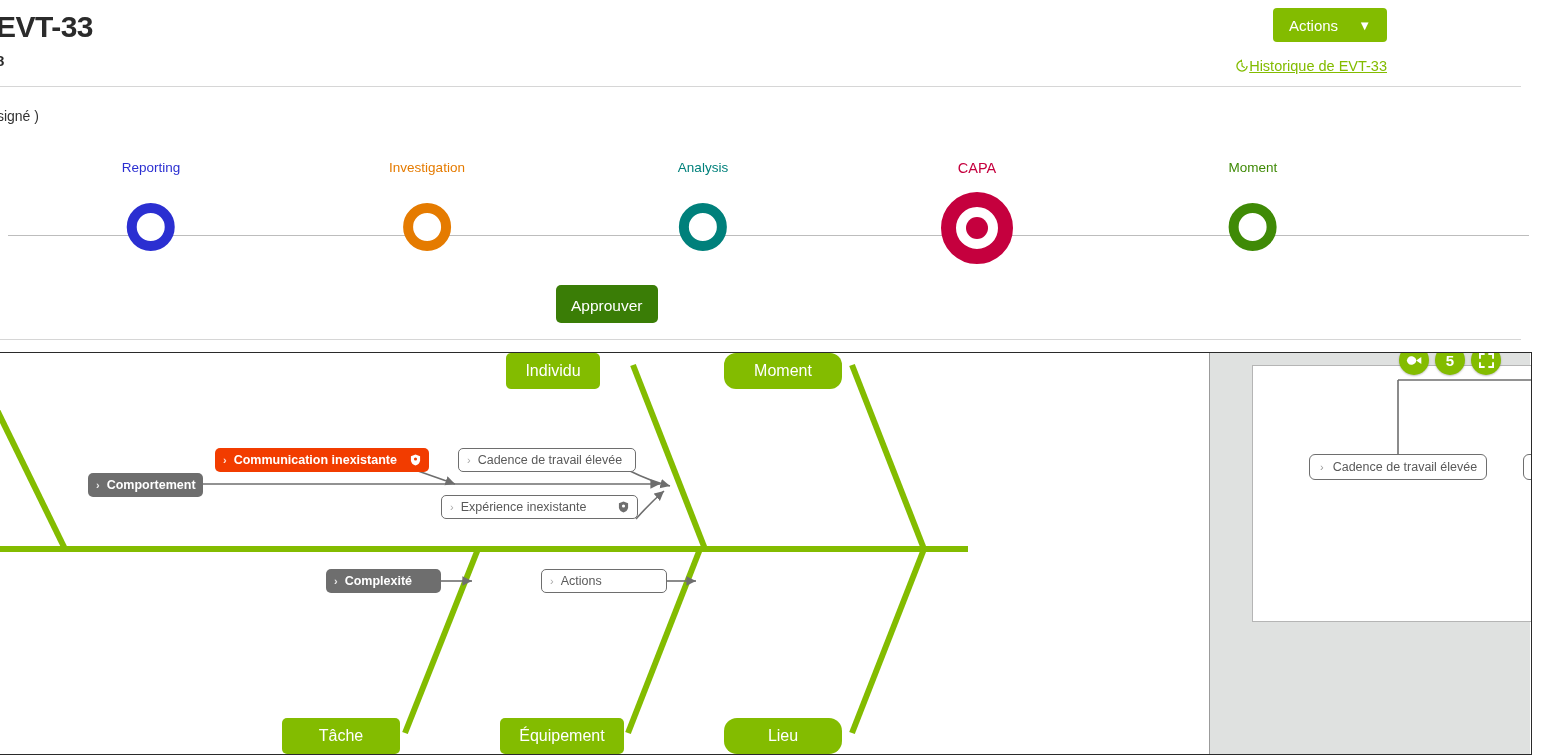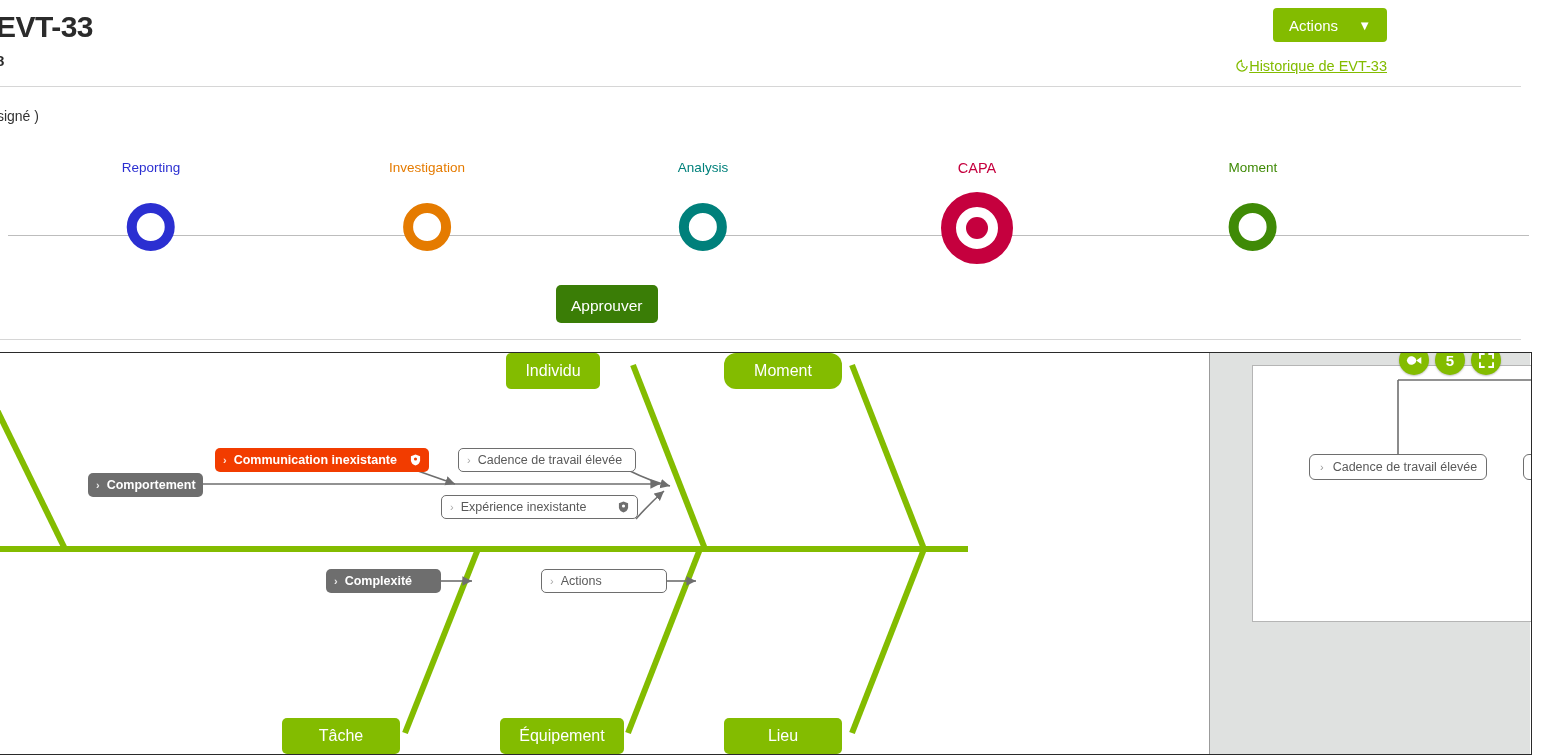--- a/index.html
+++ b/index.html
@@ -249,21 +249,21 @@
           </div>
           <div class="cat-box" style="left: 724px; top: 0px; width: 118px; height: 36px; border-radius: 12px;">
             <span>Moment</span>
           </div>
           <div class="cat-box" style="left: 282px; top: 365px; width: 118px; height: 36px;">
             <span>Tâche</span>
           </div>
           <div class="cat-box" style="left: 500px; top: 365px; width: 124px; height: 36px;">
             <span>Équipement</span>
           </div>
-          <div class="cat-box" style="left: 724px; top: 365px; width: 118px; height: 36px;">
+          <div class="cat-box" style="left: 724px; top: 365px; width: 118px; height: 36px; border-radius: 13px;">
             <span>Lieu</span>
           </div>
         </div>
       <div id="nodes-host">
           <div class="node gray" style="left: 88px; top: 120px; width: 115px;">
             <span class="caret">›</span>
             <span>Comportement</span>
           </div>
           <div class="node orange" style="left: 215px; top: 95px; width: 214px;">
             <span class="caret">›</span>

